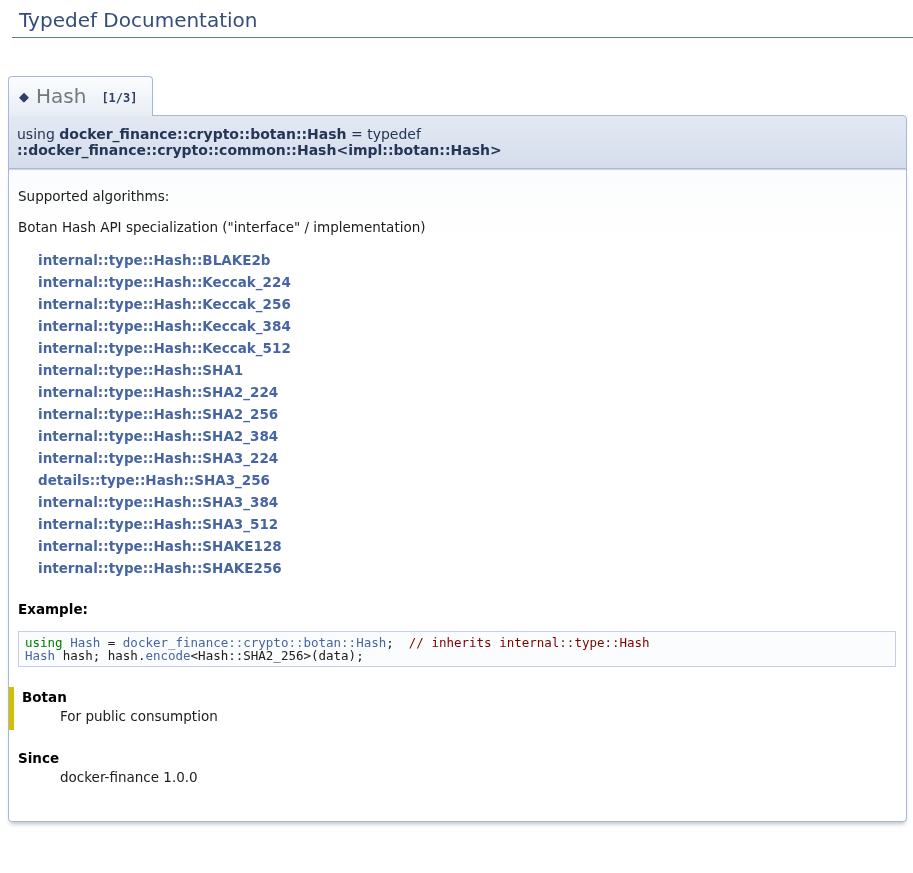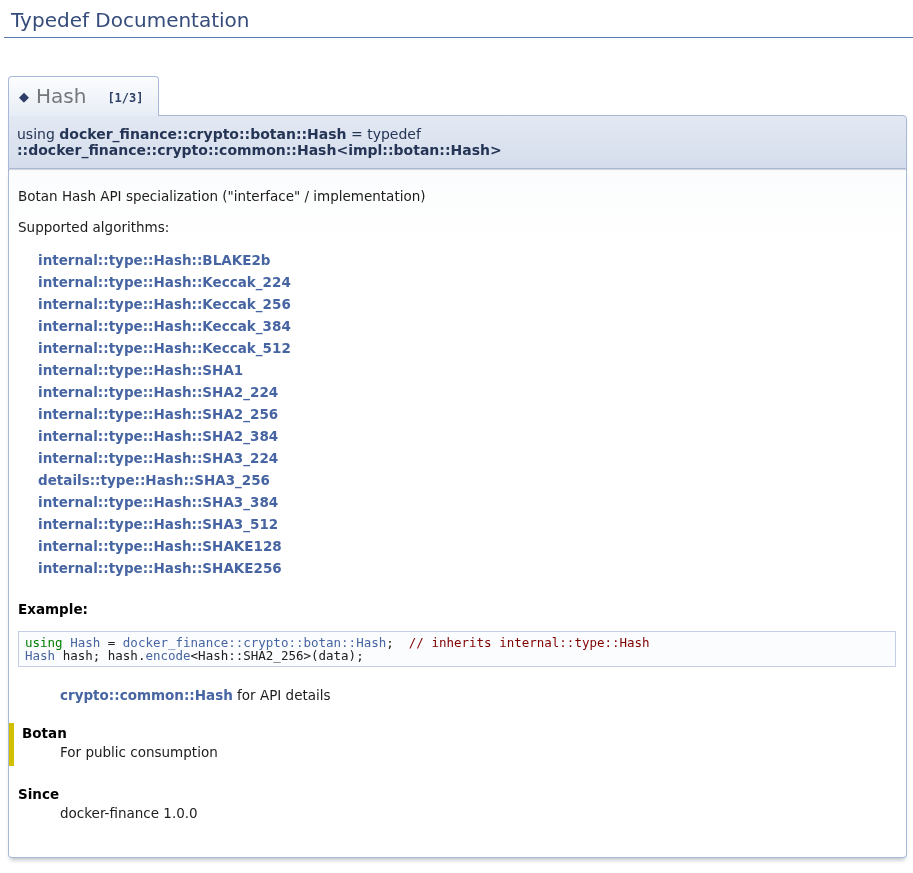--- a/index.html
+++ b/index.html
@@ -9,21 +9,21 @@
     font-size: 13.5px;
     color: #1c1c1c;
     width: 913px;
   }
 
   
   h2.groupheader {
     font-size: 20px;
     font-weight: normal;
     color: #354C7B;
-    margin: 6px 0 0 4px;
+    margin: 6px 0 0 12px;
     padding: 2px 0 5px 7px;
     border-bottom: 1px solid #5B79B5;
   }
 
   
   .memitem { margin: 38px 6px 6px 8px; }
 
   .memtitle {
     display: inline-block;
     position: relative;
@@ -43,21 +43,21 @@
     text-decoration: none;
     margin-right: 7px;
     vertical-align: 2px;
   }
   .memtitle-name { font-size: 20px; color: #75787B; }
   .overload {
     font-family: "DejaVu Sans Mono", monospace;
     font-size: 12px;
     font-weight: bold;
     color: #2E4166;
-    margin-left: 21px;
+    margin-left: 15px;
     vertical-align: 1px;
   }
 
   .memproto {
     position: relative;
     z-index: 1;
     border: 1px solid #A8B8D9;
     border-top-right-radius: 4px;
     background: linear-gradient(to bottom, #E3E9F3 0%, #D5DDEC 100%);
     padding: 10px 8px;
@@ -131,23 +131,23 @@
   <div class="memtitle">
     <a class="permalink">◆</a><span class="memtitle-name">Hash</span><span class="overload">[1/3]</span>
   </div>
 
   <div class="memproto">
     <span>using </span><b>docker_finance::crypto::botan::Hash</b><span> = typedef </span><b>::docker_finance::crypto::common::Hash&lt;impl::botan::Hash&gt;</b>
   </div>
 
   <div class="memdoc">
 
+    <p>Supported algorithms:</p>
+
     <p>Botan Hash API specialization ("interface" / implementation)</p>
-
-    <p>Supported algorithms:</p>
 
     <div class="algo-list">
         <a class="el">internal::type::Hash::BLAKE2b</a>
         <a class="el">internal::type::Hash::Keccak_224</a>
         <a class="el">internal::type::Hash::Keccak_256</a>
         <a class="el">internal::type::Hash::Keccak_384</a>
         <a class="el">internal::type::Hash::Keccak_512</a>
         <a class="el">internal::type::Hash::SHA1</a>
         <a class="el">internal::type::Hash::SHA2_224</a>
         <a class="el">internal::type::Hash::SHA2_256</a>
@@ -161,21 +161,20 @@
       </div>
 
     <p class="example-label">Example:</p>
 
     <div class="fragment">
       <div class="line"><span class="keyword">using </span><a class="code">Hash</a><span> = </span><a class="code">docker_finance::crypto::botan::Hash</a><span>;  </span><span class="comment">// inherits internal::type::Hash</span></div>
       <div class="line"><a class="code">Hash</a><span> hash; hash.</span><a class="code">encode</a><span>&lt;Hash::SHA2_256&gt;(data);</span></div>
     </div>
 
     <dl class="section see">
-      <dd><a class="el">crypto::common::Hash</a><span> for API details</span></dd>
     </dl>
 
     <dl class="note">
       <dt>Botan</dt>
       <dd>For public consumption</dd>
     </dl>
 
     <dl class="section since">
       <dt>Since</dt>
       <dd>docker-finance 1.0.0</dd>

